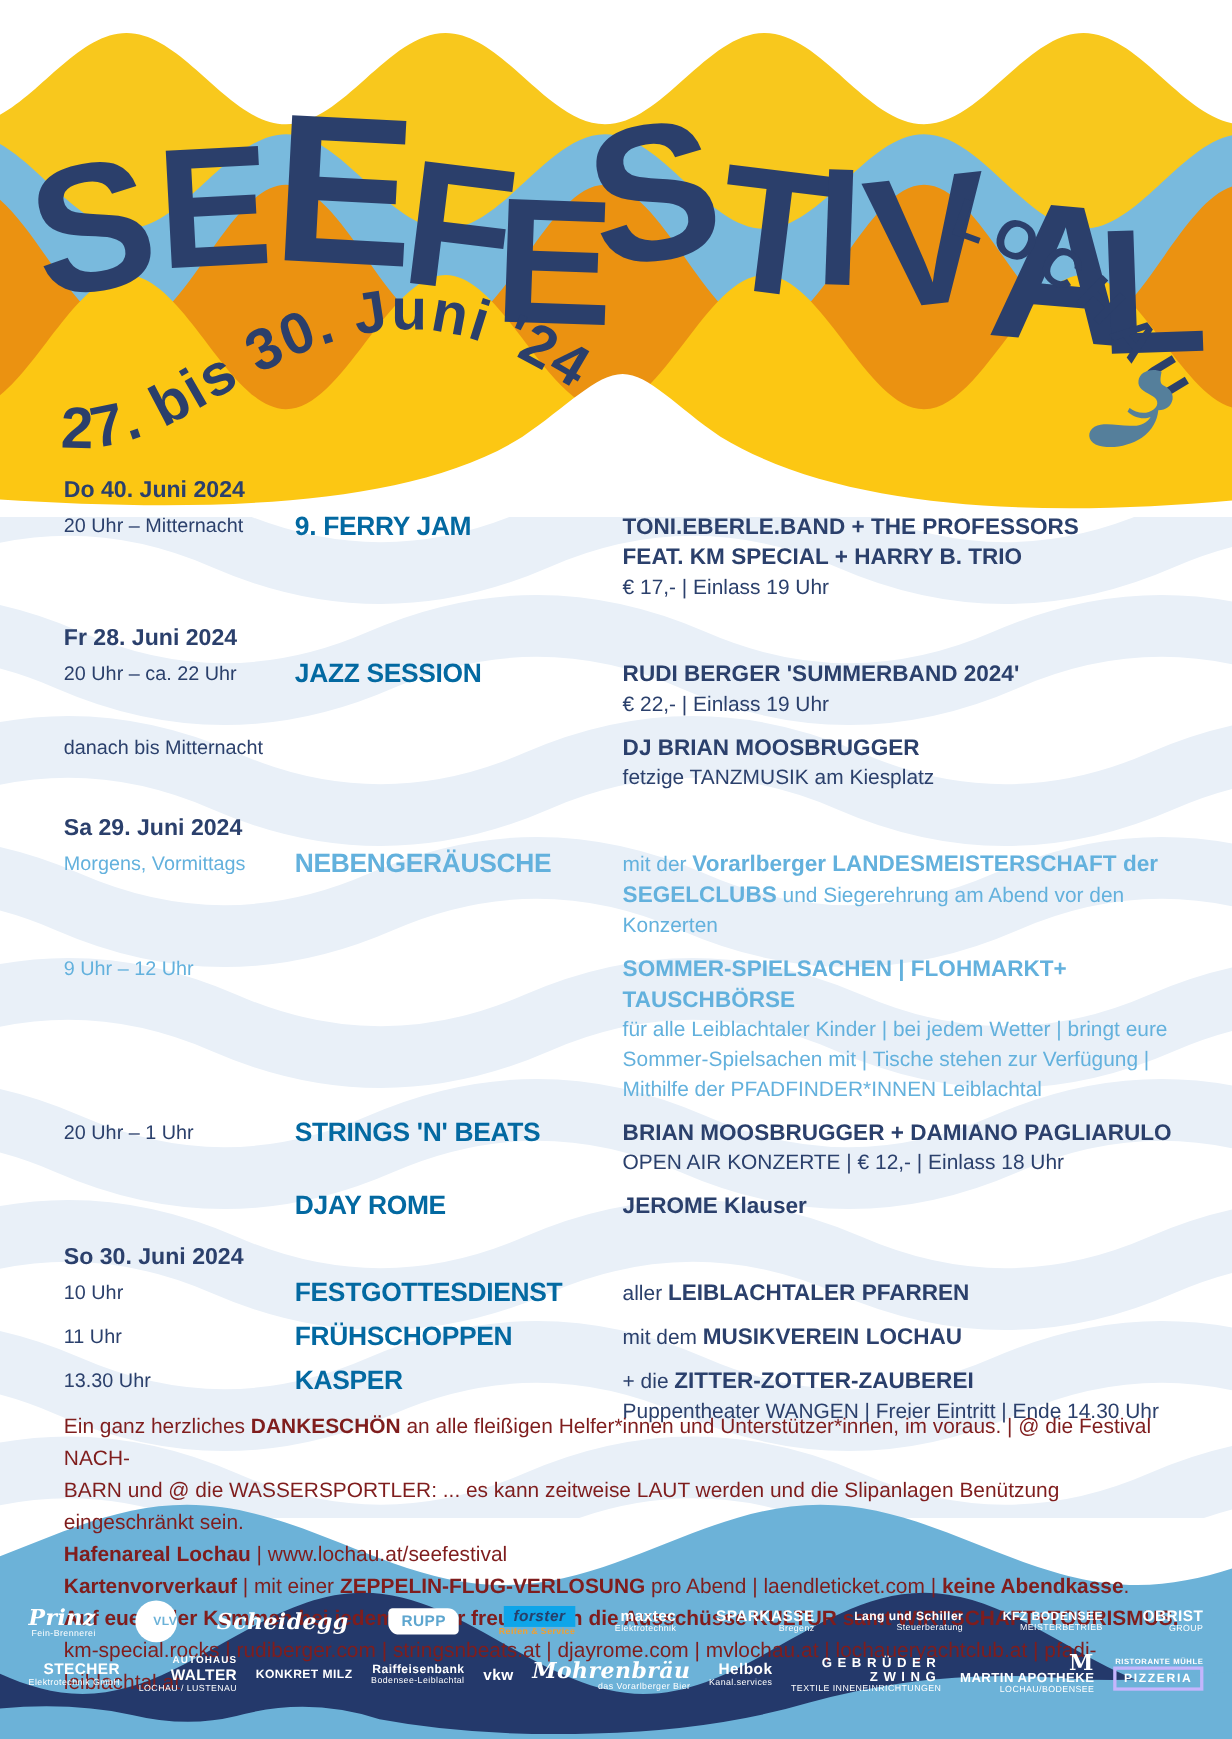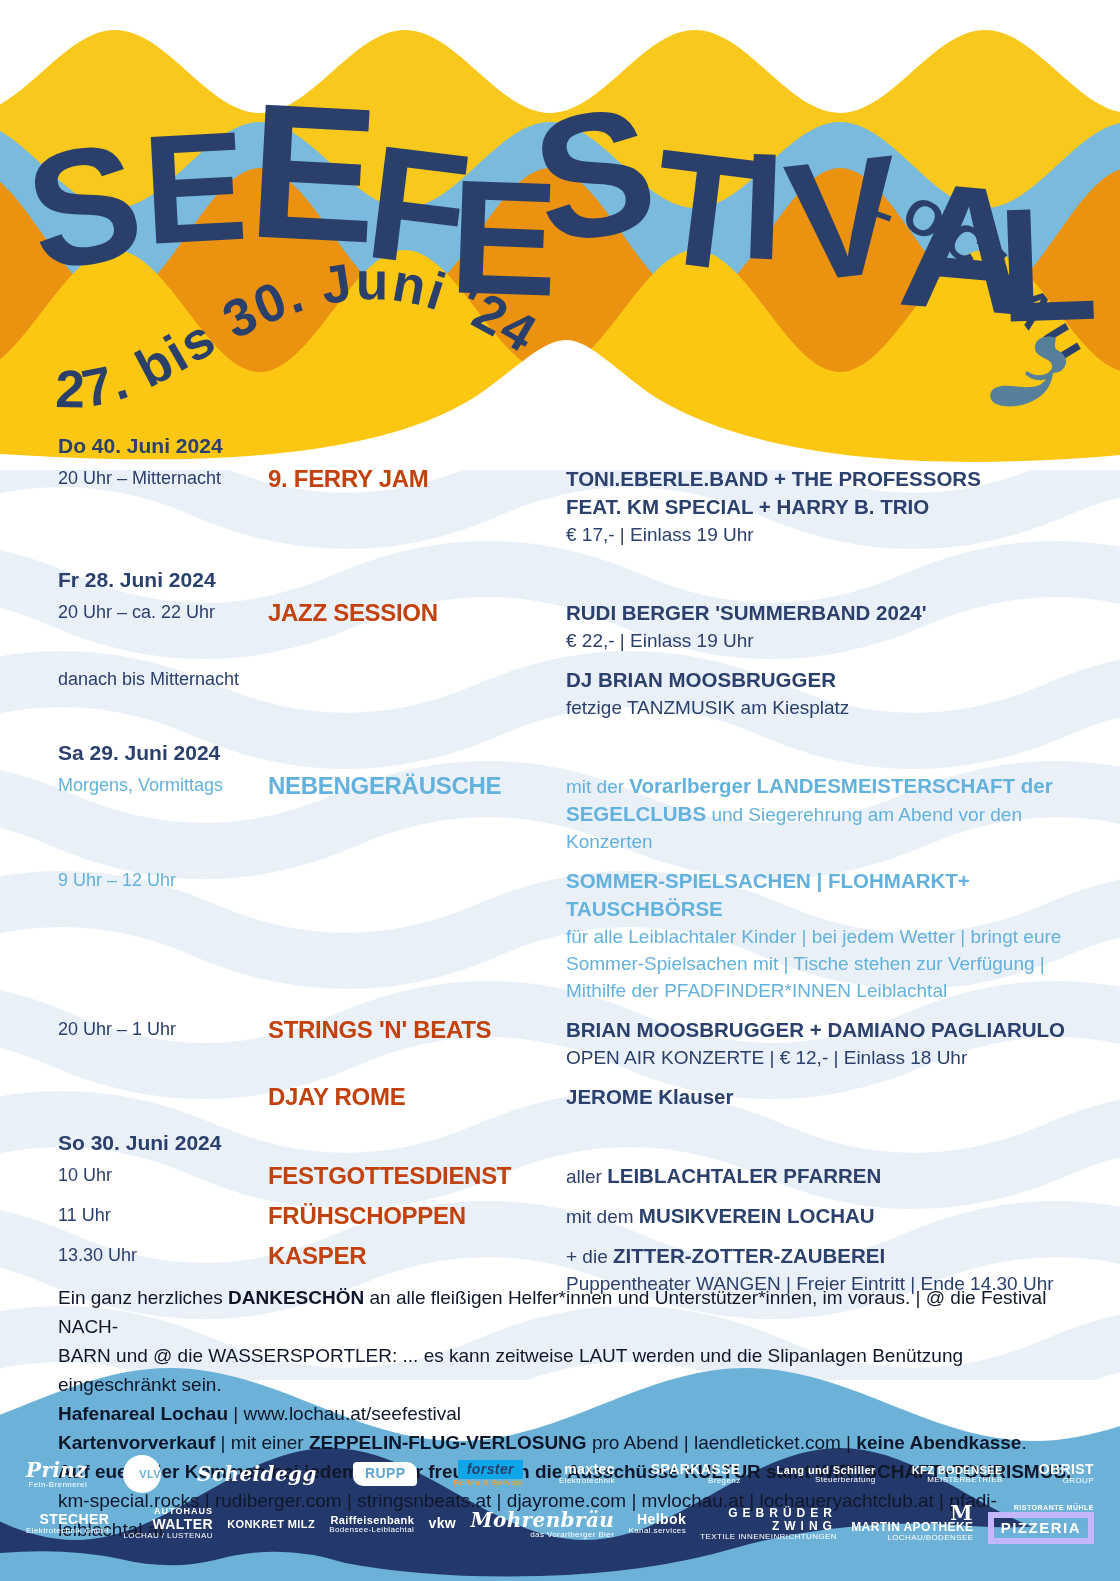--- a/index.html
+++ b/index.html
@@ -11,47 +11,47 @@
   
   #header-art{position:absolute;top:0;left:0;z-index:2;}
   #body-pattern{position:absolute;top:430px;left:0;z-index:0;}
   #footer-art{position:absolute;bottom:0;left:0;z-index:1;}
   
   #program{position:absolute;top:432px;left:58px;right:40px;z-index:3;}
   .day{margin-bottom:18px;}
   .day h3{margin:0 0 6px 0;font-size:21px;line-height:27px;font-weight:700;color:#2b406c;}
   .prow{display:grid;grid-template-columns:210px 298px 1fr;margin-bottom:12px;}
   .ptime{font-size:18px;line-height:27px;color:#2b406c;}
-  .ptitle{font-size:24px;line-height:27px;font-weight:700;color:#c2410c;letter-spacing:-0.3px;}
+  .ptitle{font-size:24px;line-height:27px;font-weight:700;color:#0369a1;letter-spacing:-0.3px;}
   .pdetail{font-size:19px;line-height:27px;color:#2b406c;}
   .pdetail .b{font-weight:700;font-size:20.5px;}
   .pdetail .r{font-weight:400;}
   .prow[data-theme="lightblue"] .ptime,
   .prow[data-theme="lightblue"] .ptitle,
   .prow[data-theme="lightblue"] .pdetail{color:#63b1dd;}
   
   #notes{position:absolute;top:1283px;left:58px;width:1022px;z-index:4;}
-  .nline{font-size:19px;line-height:29px;color:#0f172a;}
+  .nline{font-size:19px;line-height:29px;color:#7f1d1d;}
   .nline .b{font-weight:700;}
   .nline .r{font-weight:400;}
   
   .sprow{position:absolute;left:26px;right:26px;display:flex;justify-content:space-between;align-items:center;z-index:5;}
   #sprow1{top:1455px;}
   #sprow2{top:1504px;}
   .sp{color:#fff;text-align:right;flex:0 0 auto;line-height:1.1;}
   .sppre{display:block;font-size:9px;font-weight:700;letter-spacing:1px;}
   .spname{display:block;font-size:14px;font-weight:700;letter-spacing:.4px;}
   .spsub{display:block;font-size:8px;font-weight:400;letter-spacing:.4px;}
   .sppre:empty,.spsub:empty{display:none;}
   .sp[data-kind="script"] .spname{font-family:"DejaVu Serif",serif;font-style:italic;font-size:20px;}
   .sp[data-kind="circle"] .spname{background:#fff;color:#6cb2d8;border-radius:50%;width:38px;height:38px;line-height:38px;font-size:11px;display:inline-block;}
   .sp[data-kind="banner"] .spname{background:#fff;color:#5ea6cf;padding:4px 12px;border-radius:4px 10px 4px 10px;font-size:14px;display:inline-block;}
   .sp[data-kind="boxed"] .spname{background:#0ea5e9;color:#27406b;padding:2px 9px;font-style:italic;font-size:14px;display:inline-block;}
   .sp[data-kind="boxed"] .spsub{color:#f0a030;font-weight:700;}
-  .sp[data-kind="frame"] .spname{border:6px solid #c4b5fd;padding:2px 7px;font-size:15px;letter-spacing:1.5px;display:inline-block;}
+  .sp[data-kind="frame"] .spname{border:3px solid #c4b5fd;padding:2px 7px;font-size:11px;letter-spacing:1.5px;display:inline-block;}
   .sp[data-kind="frame"] .sppre{font-size:7px;letter-spacing:.5px;}
   .sp[data-kind="small"] .spname{font-size:11px;}
   .sp[data-kind="spaced"] .sppre,.sp[data-kind="spaced"] .spname{letter-spacing:5px;font-size:12px;}
   .sp[data-kind="apotheke"] .sppre{font-size:20px;line-height:15px;font-family:"DejaVu Serif",serif;}
   .sp[data-kind="apotheke"] .spname{font-size:12px;}
 </style>
 </head>
 <body>
 
 <svg id="header-art" width="1120" height="470" viewBox="0 0 1120 470">

